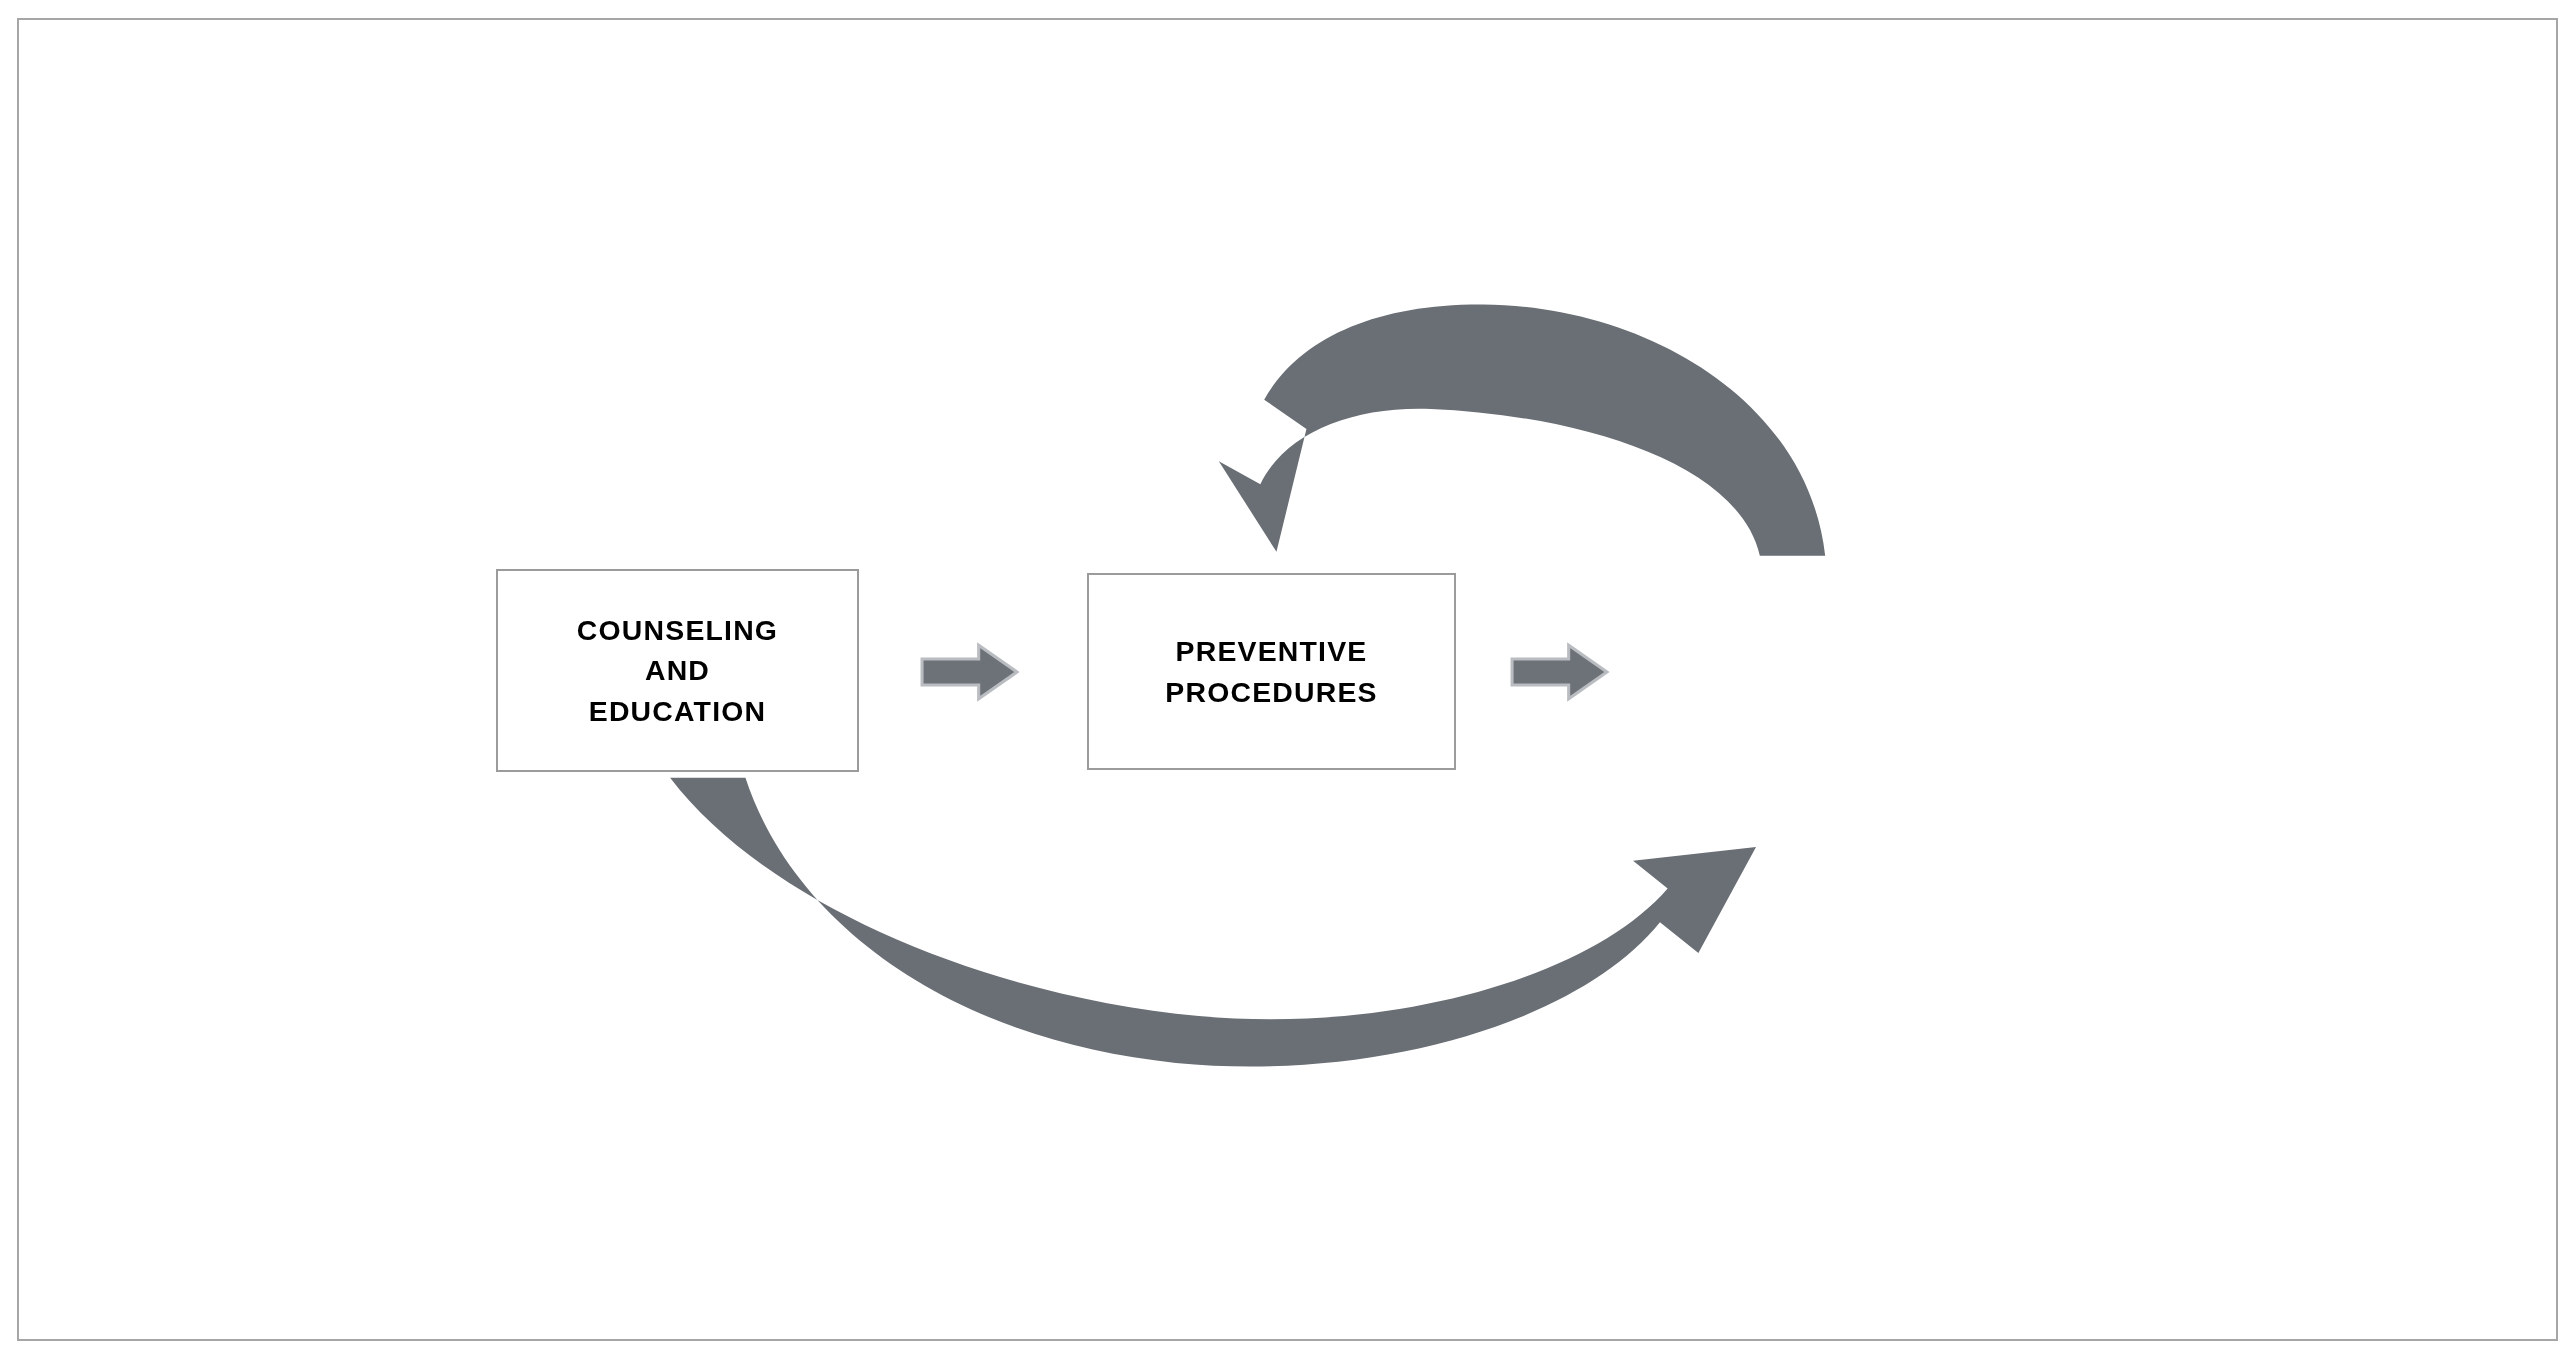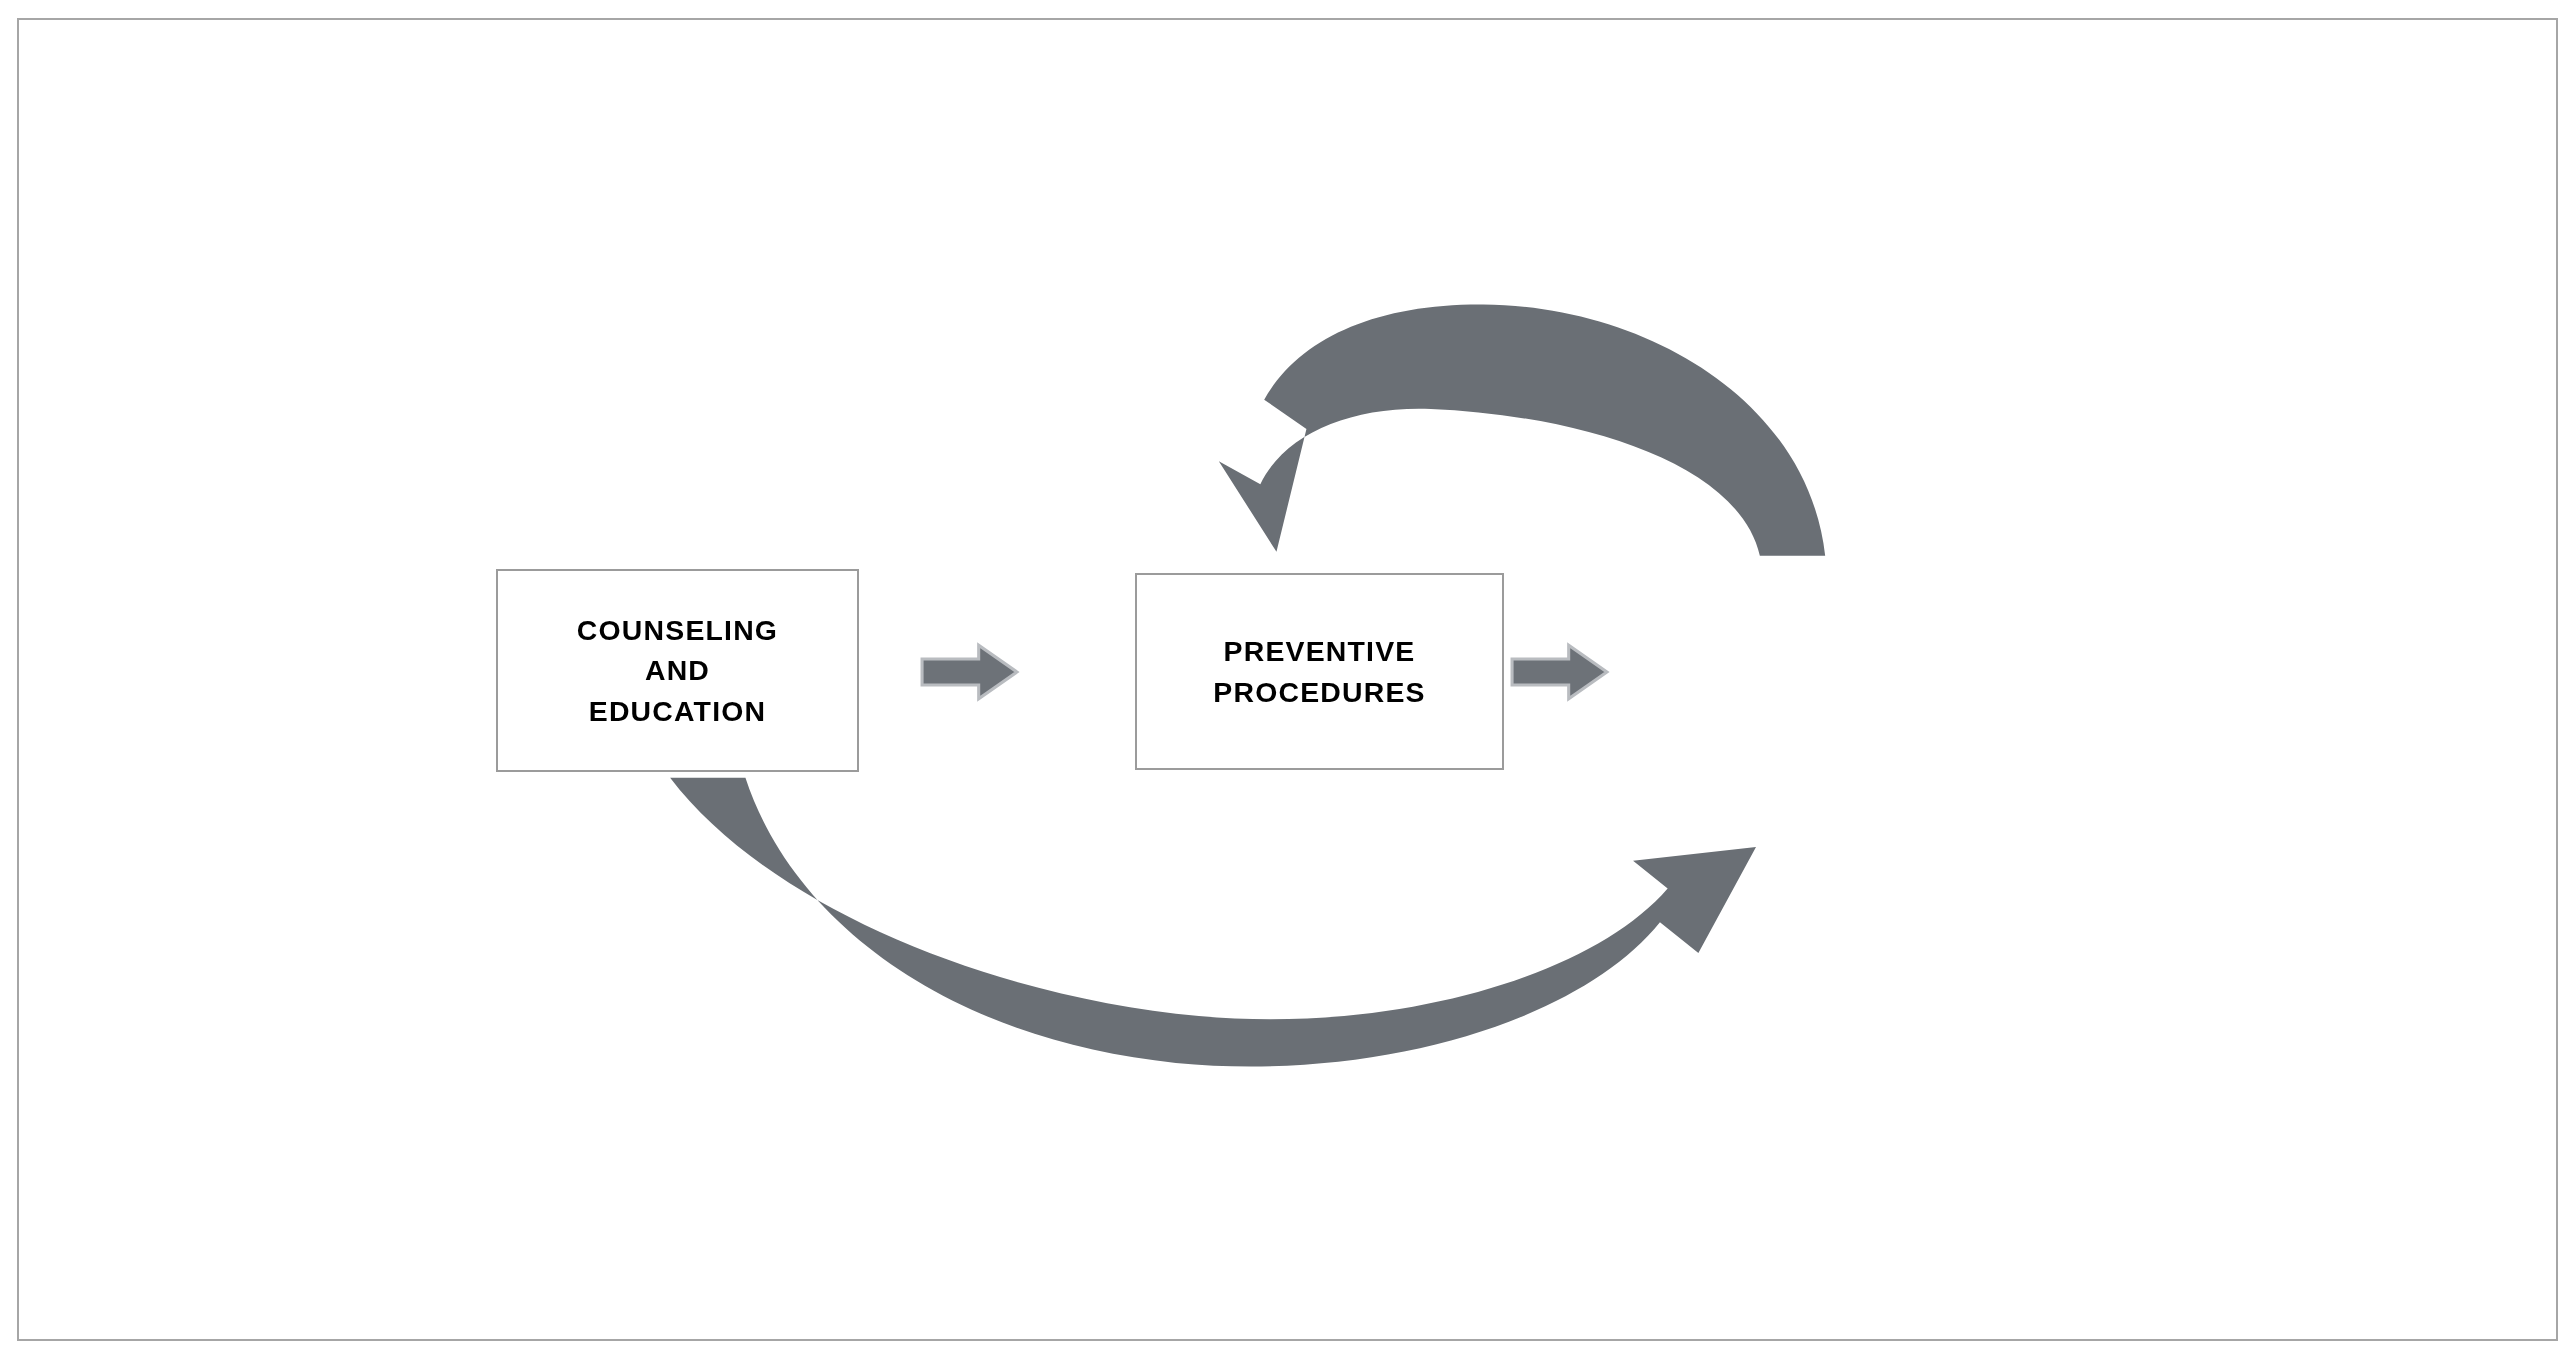--- a/index.html
+++ b/index.html
@@ -64,21 +64,20 @@
     width: 363px;
     height: 203px;
     font-size: 28.4px;
   }
   #box-preventive {
     left: 1087px;
     top: 573px;
     width: 369px;
     height: 197px;
     font-size: 28.4px;
-    margin-left: 48px;
   }
   #box-detoxication {
     left: 1679px;
     top: 563px;
     width: 389px;
     height: 202px;
     font-size: 28.4px;
   }
   
   .block-arrow {

